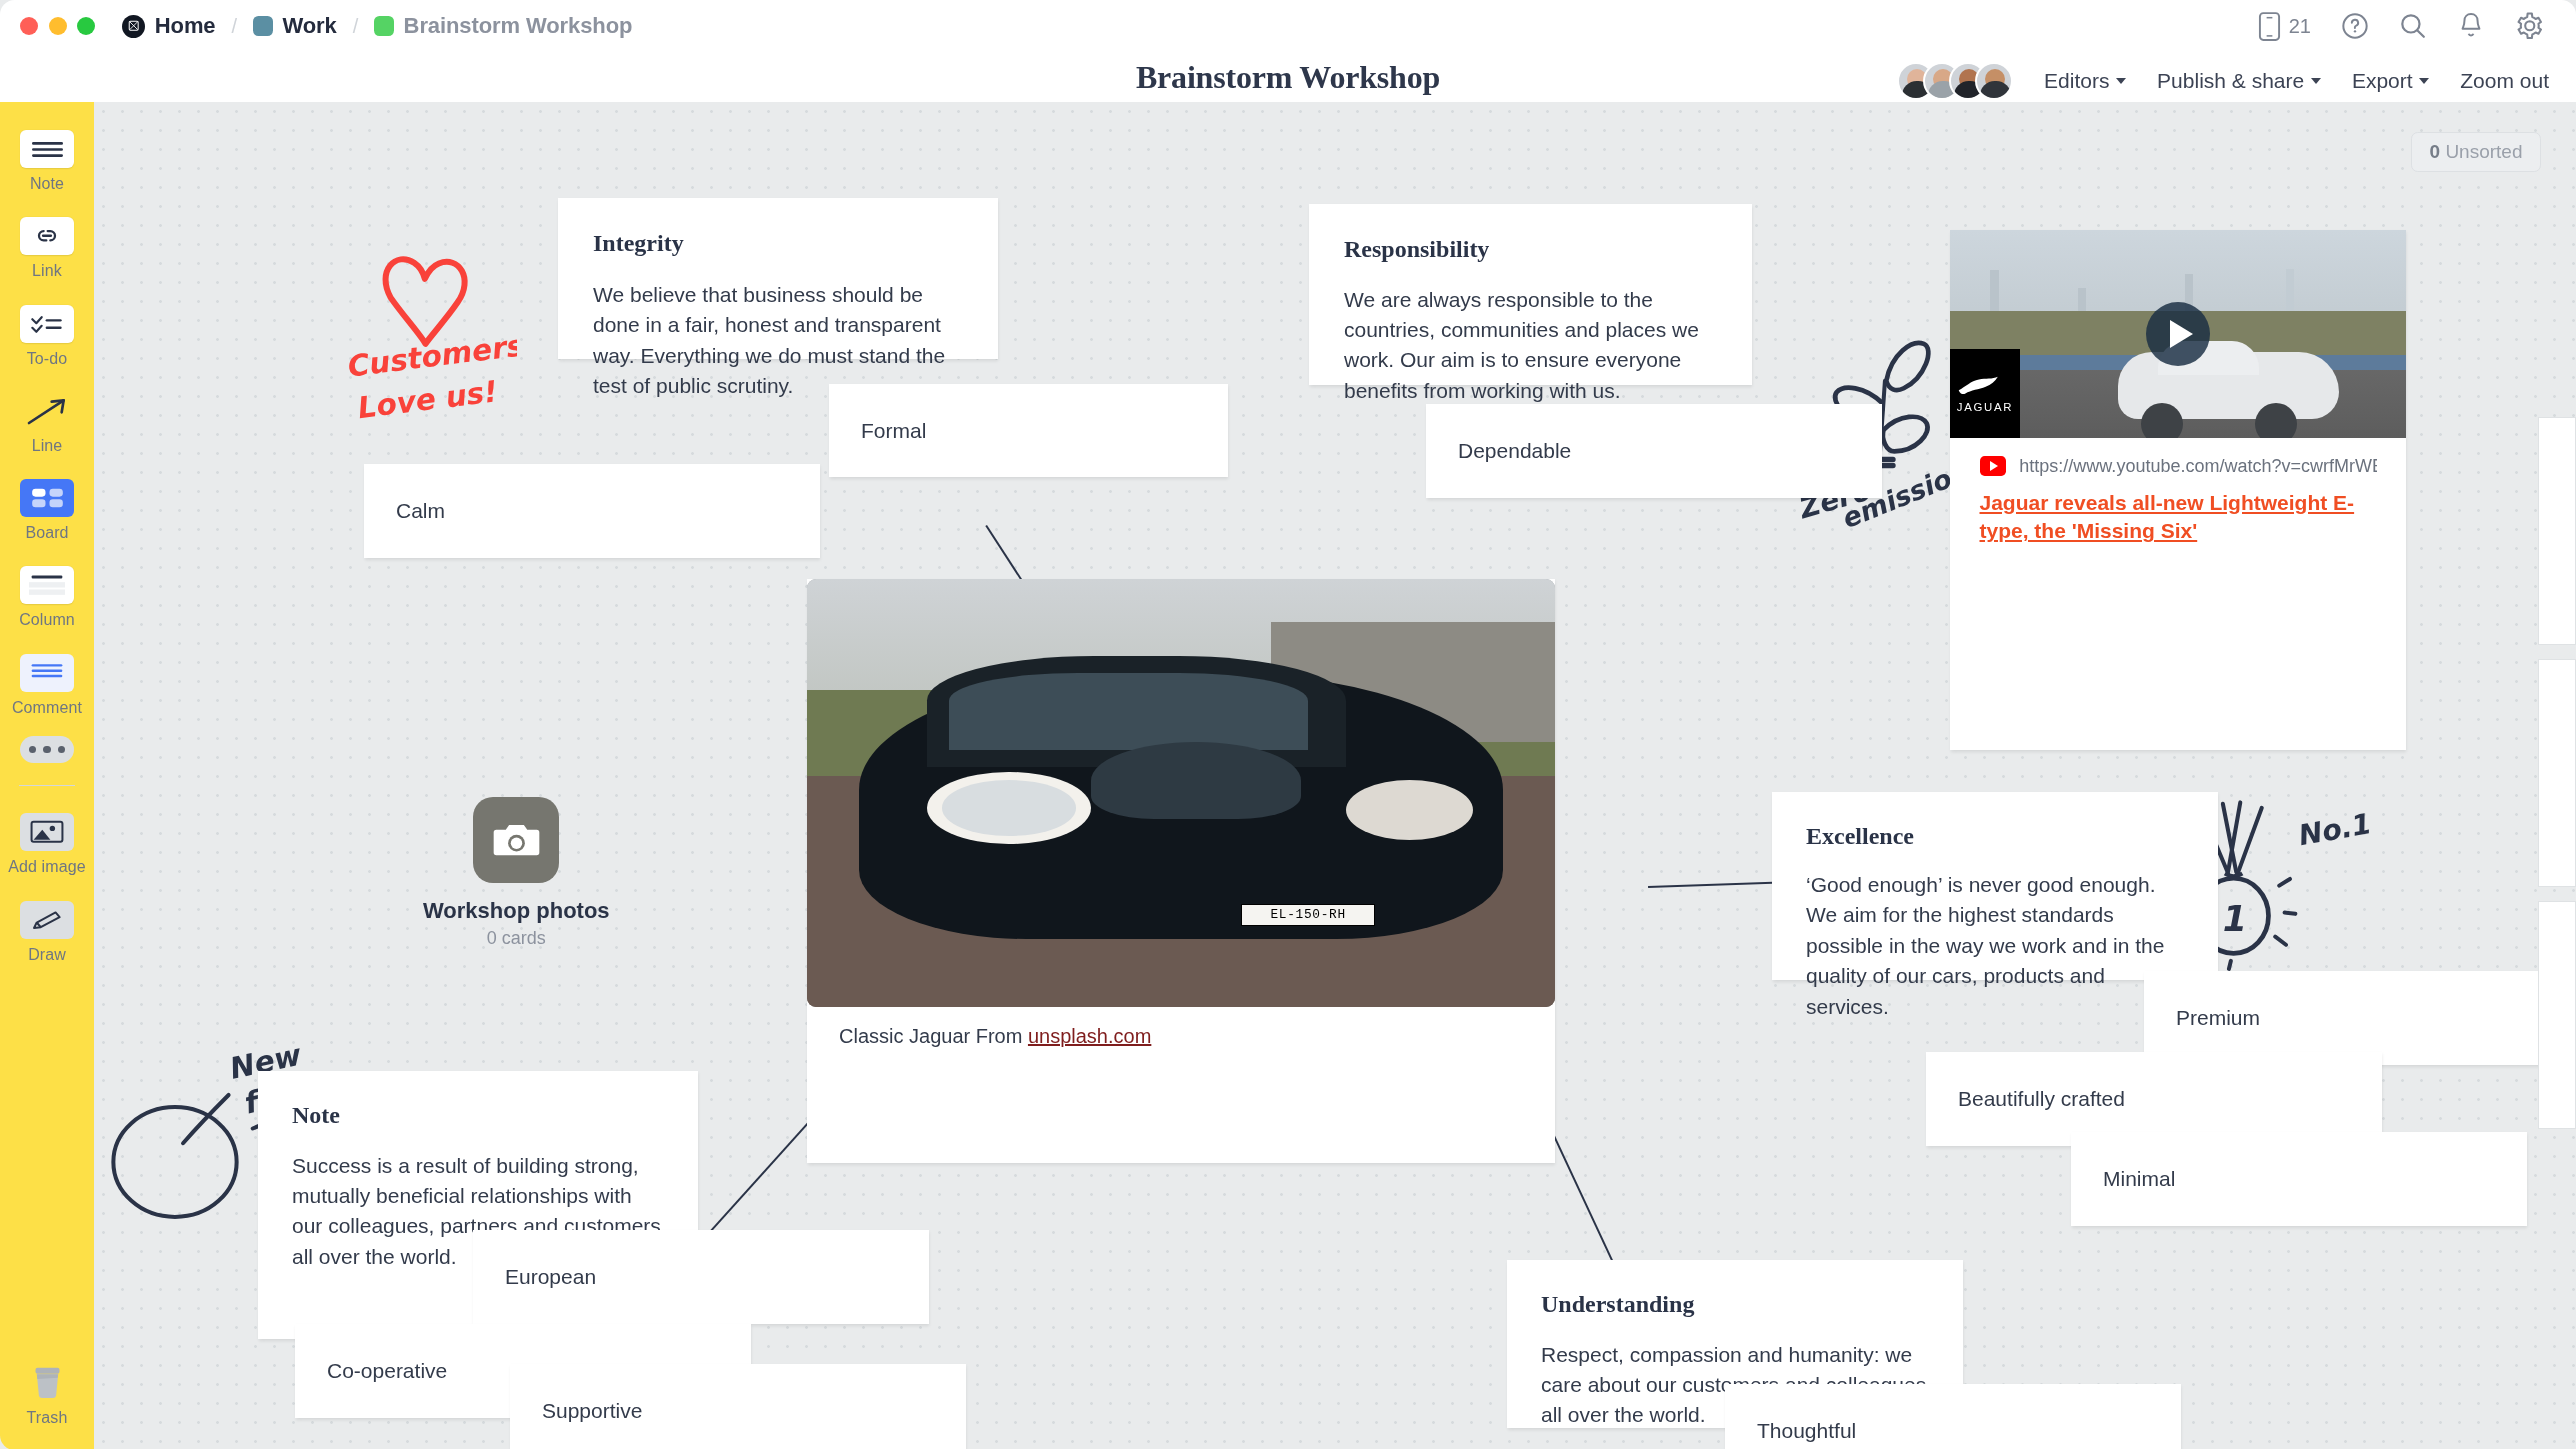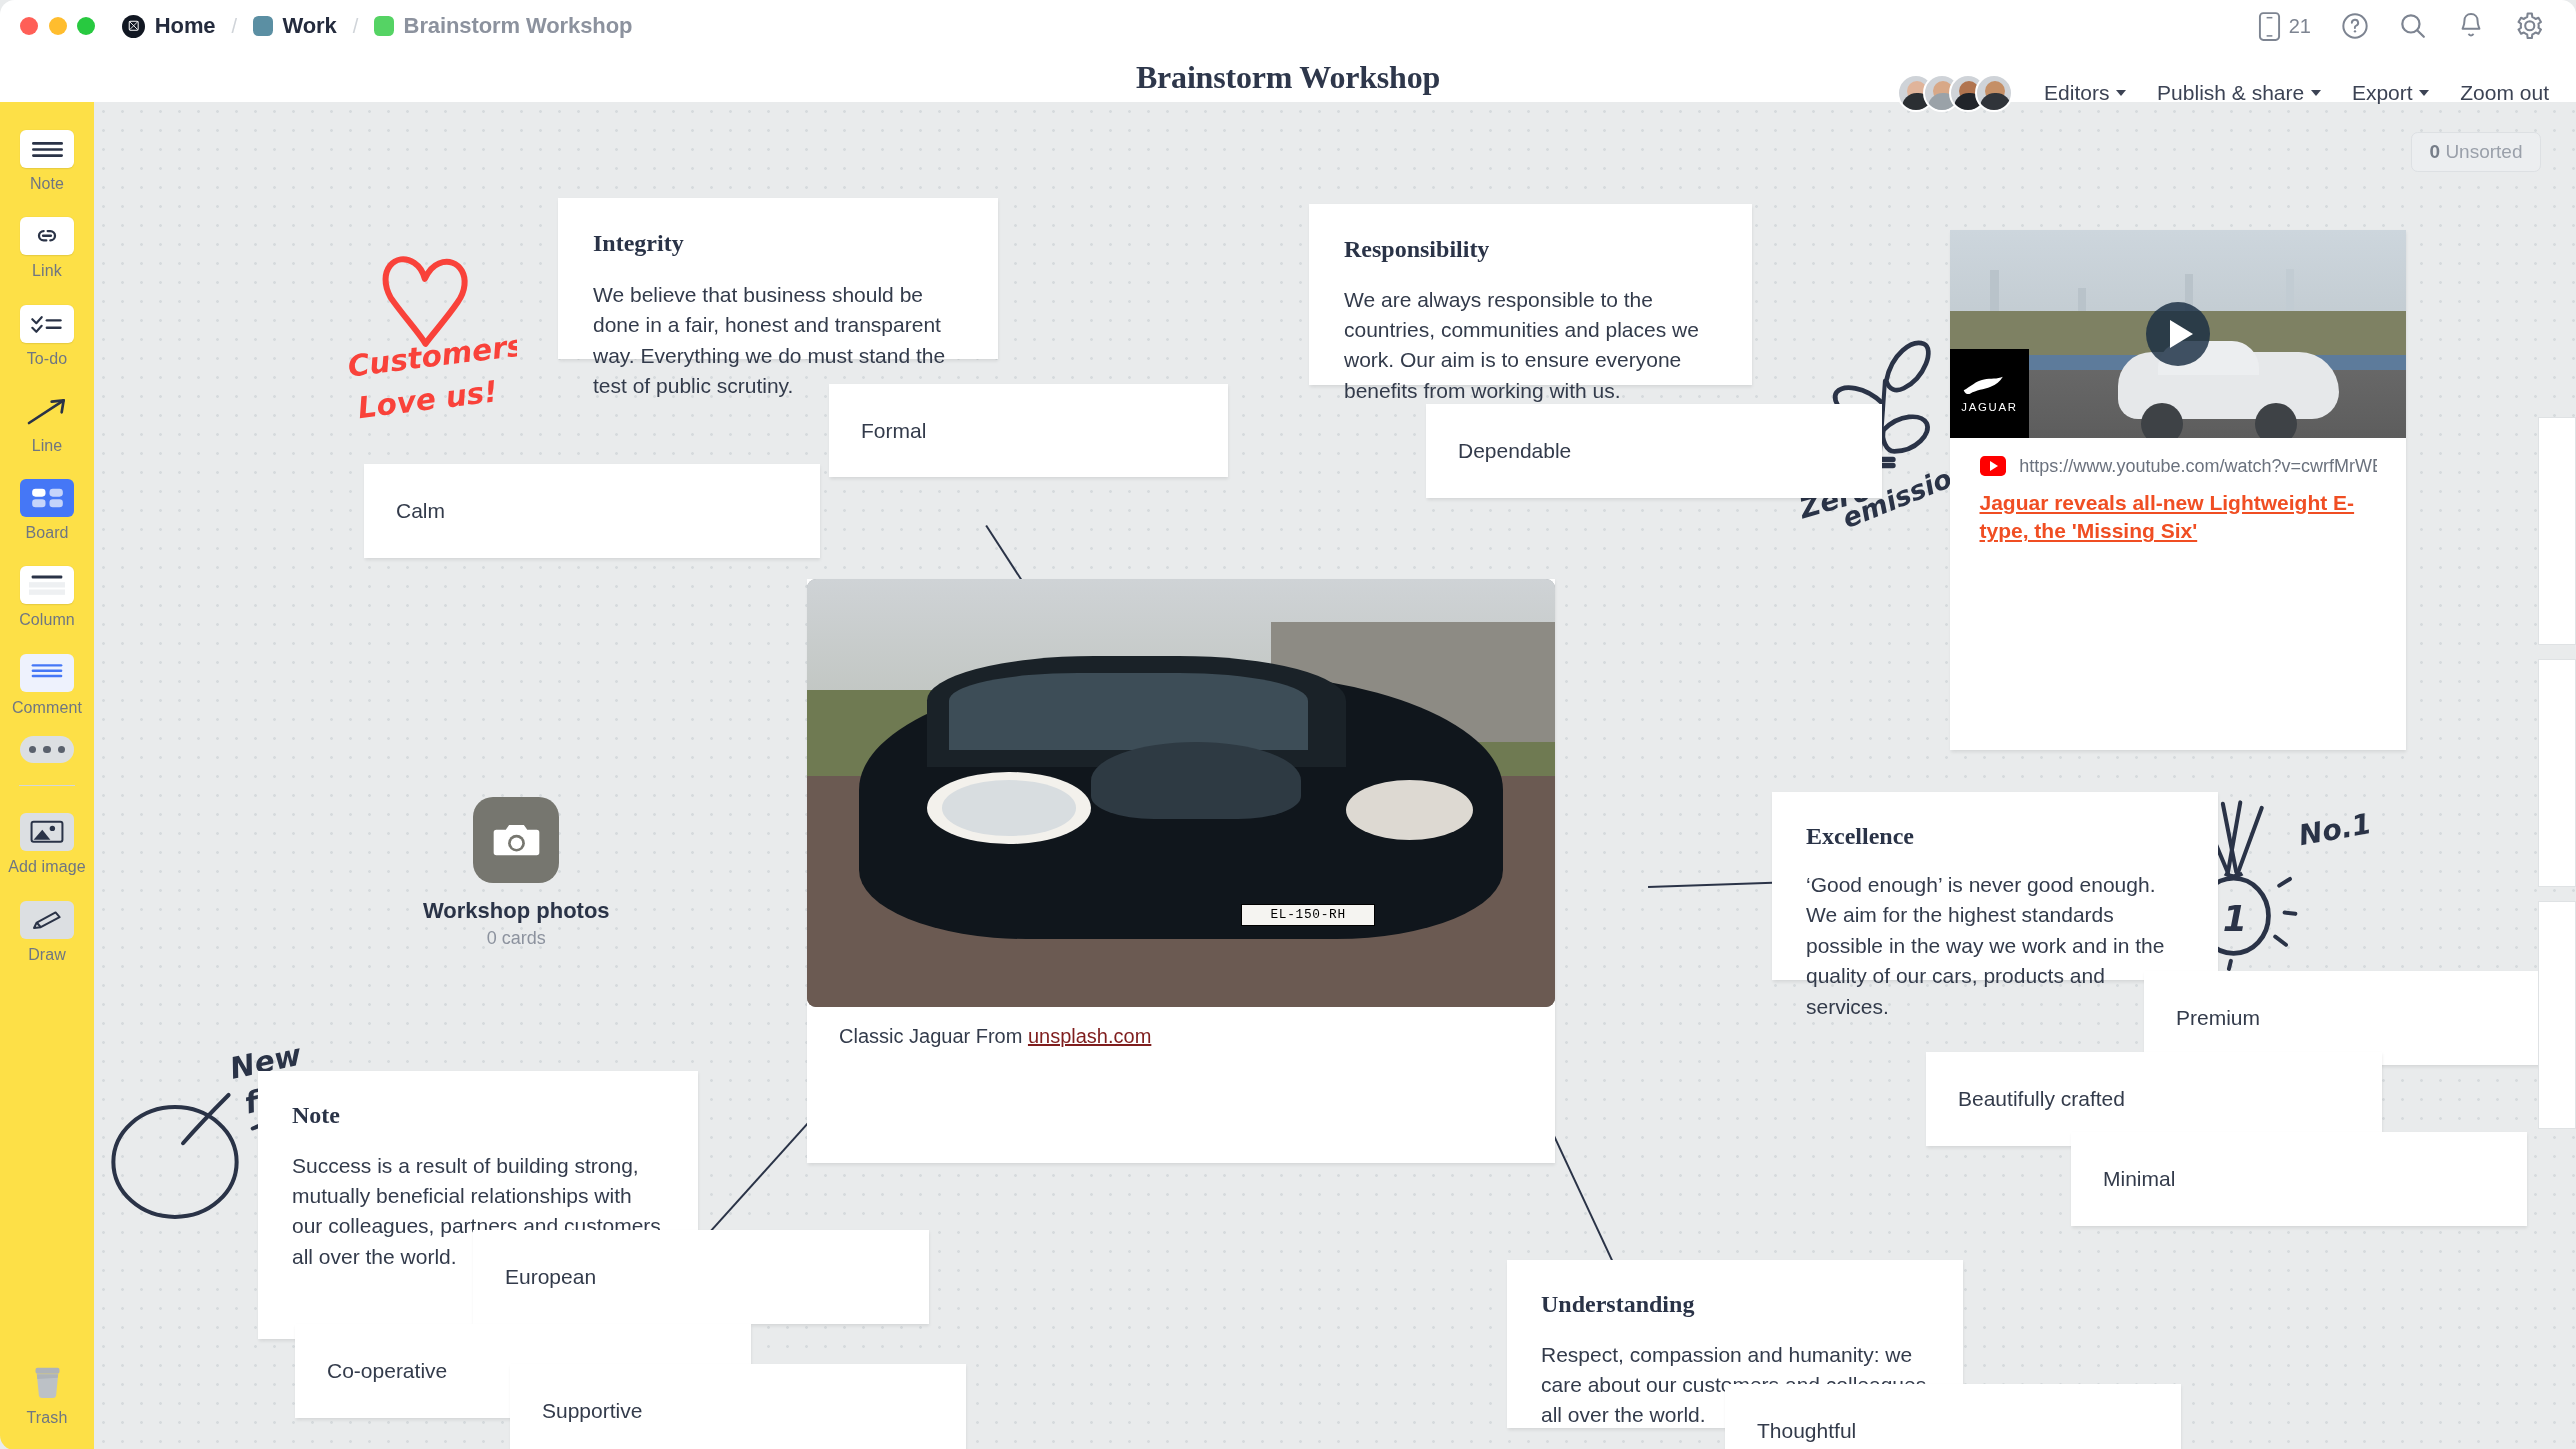--- a/index.html
+++ b/index.html
@@ -33,21 +33,21 @@
   .ticon svg { display:block; }
   .tcount { font-size:20px; color:#7d8491; }
 
   
   .toolbar { position:absolute; left:0; top:52px; width:2576px; height:50px;
     background:#fff; z-index:59; }
   .board-title { position:absolute; left:0; right:0; top:0; height:50px;
     display:flex; align-items:center; justify-content:center;
     font-family:"Liberation Serif", serif; font-weight:700; font-size:32px;
     color:#2e374b; letter-spacing:-0.2px; }
-  .tbright { position:absolute; right:27px; top:16px; height:50px; display:flex;
+  .tbright { position:absolute; right:27px; top:4px; height:50px; display:flex;
     align-items:center; gap:31px; }
   .avatars { display:flex; align-items:center; }
   .av { width:38px; height:38px; border-radius:50%; border:2px solid #fff;
     margin-left:-12px; background:#cfd3d8; overflow:hidden; position:relative; }
   .av:first-child { margin-left:0; }
   .av i { position:absolute; display:block; }
   .av .head { width:20px; height:20px; border-radius:50%; left:8px; top:5.4px; }
   .av .body { width:31px; height:17.5px; border-radius:14.8px 14.8px 0 0; left:2.7px; bottom:0; }
   .menu-item { font-size:21px; color:#3c4354; display:flex; align-items:center; gap:6.7px;
     white-space:nowrap; }
@@ -103,21 +103,21 @@
   .cap a { color:#7f1d1d; text-decoration:underline; }
 
   
   .vthumb { position:relative; width:100%; height:208px; overflow:hidden;
     background:linear-gradient(#cdd6dd 0%,#c3ccd2 42%,#6f6f6f 43%,#5d5d5d 100%); }
   .play { position:absolute; left:50%; top:50%; transform:translate(-50%,-50%);
     width:64px; height:64px; border-radius:50%; background:rgba(25,45,66,.82);
     display:flex; align-items:center; justify-content:center; }
   .play i { width:0;height:0;border-left:23px solid #fff;border-top:14px solid transparent;
     border-bottom:14px solid transparent; margin-left:6px; display:block;}
-  .jaglogo { position:absolute; left:0; bottom:0; width:79px; height:89px;
+  .jaglogo { position:absolute; left:0; bottom:0; width:70px; height:89px;
     background:#000; display:flex; flex-direction:column; align-items:center;
     justify-content:center; gap:4px;}
   .jaglogo span { color:#fff; font-size:11.4px; letter-spacing:1.7px; }
   .vurl { display:flex; align-items:center; gap:13.4px; padding:17.5px 29.5px 0; }
   .ytg { width:27px;height:19.5px;background:#ff0000;border-radius:4.7px;display:flex;
     align-items:center;justify-content:center;}
   .ytg i { width:0;height:0;border-left:8.7px solid #fff;border-top:5.4px solid transparent;
     border-bottom:5.4px solid transparent; margin-left:2px; display:block;}
   .vurl span { font-size:18px; color:#6b727e; white-space:nowrap; overflow:hidden; }
   .vtitle { padding:12px 29.5px 20px; font-size:21px; line-height:1.38; font-weight:700;

